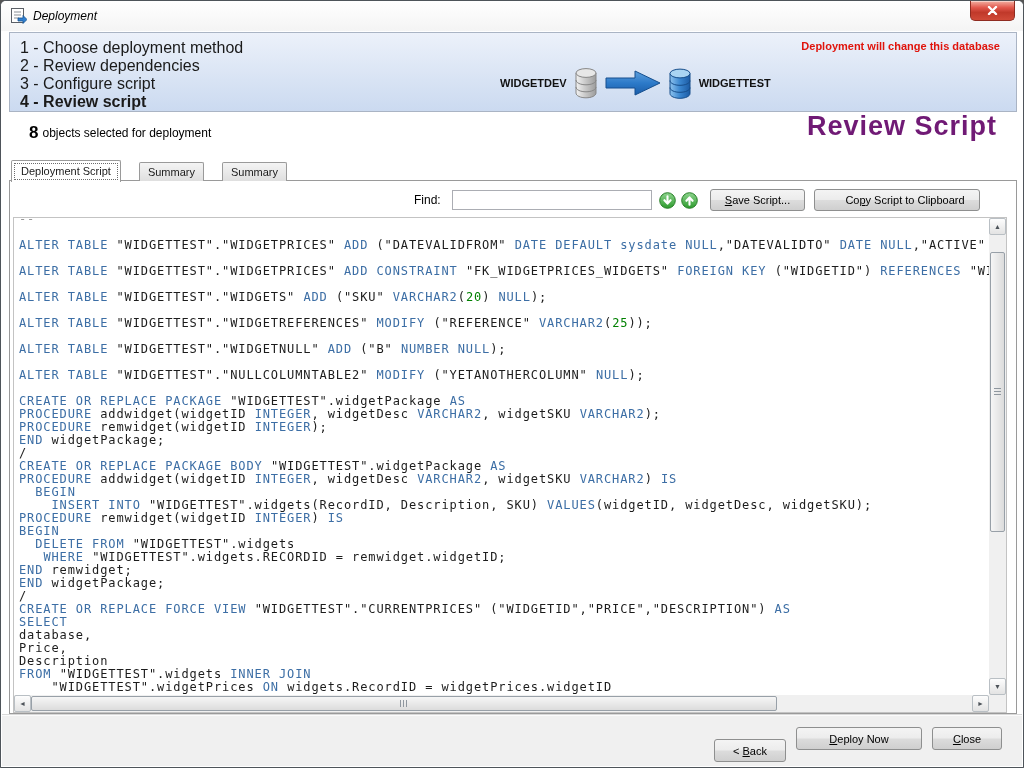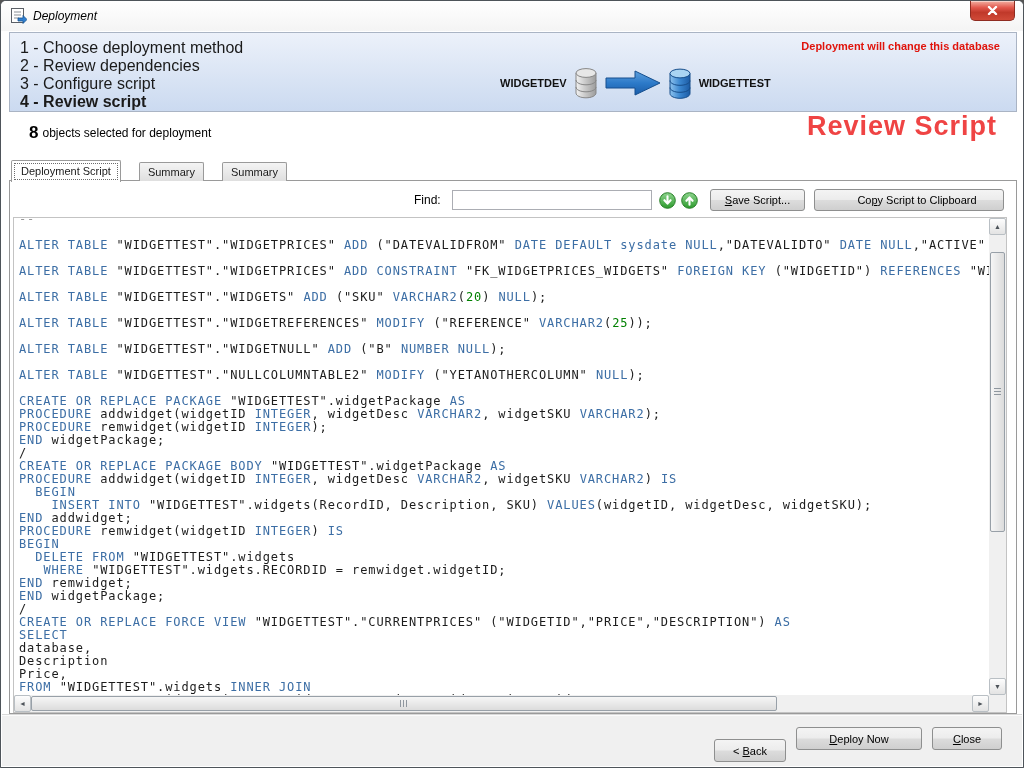--- a/index.html
+++ b/index.html
@@ -25,21 +25,21 @@
     background:linear-gradient(#ecf1fa,#cbdaf0); border:1px solid #aab4c4;
   }
   .steps { position:absolute; left:10px; top:6px; font-size:16px; color:#1a1a1a; line-height:18px; }
   .steps .step.active { font-weight:bold; }
   .deploy-warning { position:absolute; right:16px; top:7px; font-size:11px; font-weight:bold; color:var(--warn,#e0140c); }
   .dbflow { position:absolute; left:490px; top:26px; height:48px; display:flex; align-items:center; gap:6px; }
   .db-label { font-size:11px; font-weight:bold; color:#111; }
   
   .objects-line { position:absolute; left:28px; top:122px; font-size:12px; color:#000; }
   .objects-line .count { font-size:17px; font-weight:bold; margin-right:4px; vertical-align:-1px; }
-  .watermark { position:absolute; right:26px; top:110px; font-size:27px; font-weight:bold; color:#ef4444; letter-spacing:1px; }
+  .watermark { position:absolute; right:26px; top:110px; font-size:27px; font-weight:bold; color:#701a75; letter-spacing:1px; }
   
   .tabs { position:absolute; left:10px; top:159px; height:21px; display:flex; align-items:flex-end; z-index:3; }
   .tab {
     background:linear-gradient(#f4f4f4,#dfdfdf); border:1px solid #9a9a9a; border-bottom:none;
     border-radius:2px 2px 0 0; font-size:11px; color:#1a1a1a; padding:3px 8px 3px; margin-right:18px; cursor:pointer;
   }
   .tab.active { background:#fff; padding:4px 9px 5px; margin-bottom:-1px; position:relative; }
   .tab.active::after { content:""; position:absolute; inset:2px 2px 2px 2px; border:1px dotted #6b6b6b; pointer-events:none; }
   
   .tabpage { position:absolute; left:8px; top:179px; width:1008px; height:534px; background:#fff; border:1px solid #9a9a9a; z-index:2; }
@@ -48,21 +48,21 @@
   .find-input { position:absolute; left:442px; top:9px; width:200px; height:20px; border:1px solid #abadb3; font-size:12px; padding:0 4px; outline:none; }
   .find-btn { position:absolute; top:11px; width:17px; height:17px; cursor:pointer; }
   .find-btn.down { left:649px; } .find-btn.up { left:671px; }
   .w7btn {
     position:absolute; background:linear-gradient(#f4f4f4,#ececec 48%,#dcdcdc 52%,#cfcfcf);
     border:1px solid #8e8f8f; border-radius:3px; font-size:11px; color:#000;
     display:flex; align-items:center; justify-content:center; cursor:pointer; font-family:"Liberation Sans",sans-serif;
   }
   .w7btn .key { text-decoration:underline; }
   .btn-save { left:700px; top:8px; width:95px; height:22px; }
-  .btn-copy { left:804px; top:8px; width:190px; height:22px;padding-left:16px; }
+  .btn-copy { left:804px; top:8px; width:166px; height:22px;padding-left:16px; }
   
   .script-region { position:absolute; left:3px; top:36px; width:994px; height:496px; border:1px solid #c3c3c3; background:#fff; }
   .script-clip { position:absolute; left:0; top:0; right:17px; bottom:17px; overflow:hidden; }
   .script-lines { margin:-5px 0 0 5px; font-family:"DejaVu Sans Mono", monospace; font-size:12px; line-height:13px; letter-spacing:.9px; }
   .sline { height:13px; white-space:pre; }
   .kw  { color:var(--kw,#3c6ea5); }
   .id  { color:#1c1c1c; }
   .num { color:var(--num,#008000); }
   .cmt { color:var(--cmt,#9a9a9a); }
   
@@ -227,33 +227,32 @@
             <div class="sline"></div>
             <div class="sline"><span class="kw">CREATE OR REPLACE PACKAGE </span><span class="id">"WIDGETTEST".widgetPackage </span><span class="kw">AS</span></div>
             <div class="sline"><span class="kw">PROCEDURE </span><span class="id">addwidget(widgetID </span><span class="kw">INTEGER</span><span class="id">, widgetDesc </span><span class="kw">VARCHAR2</span><span class="id">, widgetSKU </span><span class="kw">VARCHAR2</span><span class="id">);</span></div>
             <div class="sline"><span class="kw">PROCEDURE </span><span class="id">remwidget(widgetID </span><span class="kw">INTEGER</span><span class="id">);</span></div>
             <div class="sline"><span class="kw">END </span><span class="id">widgetPackage;</span></div>
             <div class="sline"><span class="id">/</span></div>
             <div class="sline"><span class="kw">CREATE OR REPLACE PACKAGE BODY </span><span class="id">"WIDGETTEST".widgetPackage </span><span class="kw">AS</span></div>
             <div class="sline"><span class="kw">PROCEDURE </span><span class="id">addwidget(widgetID </span><span class="kw">INTEGER</span><span class="id">, widgetDesc </span><span class="kw">VARCHAR2</span><span class="id">, widgetSKU </span><span class="kw">VARCHAR2</span><span class="id">) </span><span class="kw">IS</span></div>
             <div class="sline"><span class="id">  </span><span class="kw">BEGIN</span></div>
             <div class="sline"><span class="id">    </span><span class="kw">INSERT INTO </span><span class="id">"WIDGETTEST".widgets(RecordID, Description, SKU) </span><span class="kw">VALUES</span><span class="id">(widgetID, widgetDesc, widgetSKU);</span></div>
-            <div class="sline"><span class="kw">END </span><span class="id">addwidget;</span></div>
             <div class="sline"><span class="kw">PROCEDURE </span><span class="id">remwidget(widgetID </span><span class="kw">INTEGER</span><span class="id">) </span><span class="kw">IS</span></div>
             <div class="sline"><span class="kw">BEGIN</span></div>
             <div class="sline"><span class="id">  </span><span class="kw">DELETE FROM </span><span class="id">"WIDGETTEST".widgets</span></div>
             <div class="sline"><span class="id">   </span><span class="kw">WHERE </span><span class="id">"WIDGETTEST".widgets.RECORDID = remwidget.widgetID;</span></div>
             <div class="sline"><span class="kw">END </span><span class="id">remwidget;</span></div>
             <div class="sline"><span class="kw">END </span><span class="id">widgetPackage;</span></div>
             <div class="sline"><span class="id">/</span></div>
             <div class="sline"><span class="kw">CREATE OR REPLACE FORCE VIEW </span><span class="id">"WIDGETTEST"."CURRENTPRICES" ("WIDGETID","PRICE","DESCRIPTION") </span><span class="kw">AS</span></div>
             <div class="sline"><span class="kw">SELECT</span></div>
             <div class="sline"><span class="id">database,</span></div>
+            <div class="sline"><span class="id">Price,</span></div>
             <div class="sline"><span class="id">Description</span></div>
-            <div class="sline"><span class="id">Price,</span></div>
             <div class="sline"><span class="kw">FROM </span><span class="id">"WIDGETTEST".widgets </span><span class="kw">INNER JOIN</span></div>
             <div class="sline"><span class="id">    "WIDGETTEST".widgetPrices </span><span class="kw">ON </span><span class="id">widgets.RecordID = widgetPrices.widgetID</span></div>
           </div>
       </div>
 
       <div class="vscroll">
         <div class="sb-btn sb-up">▲</div>
         <div class="vthumb"></div>
         <div class="sb-btn sb-down">▼</div>
       </div>

